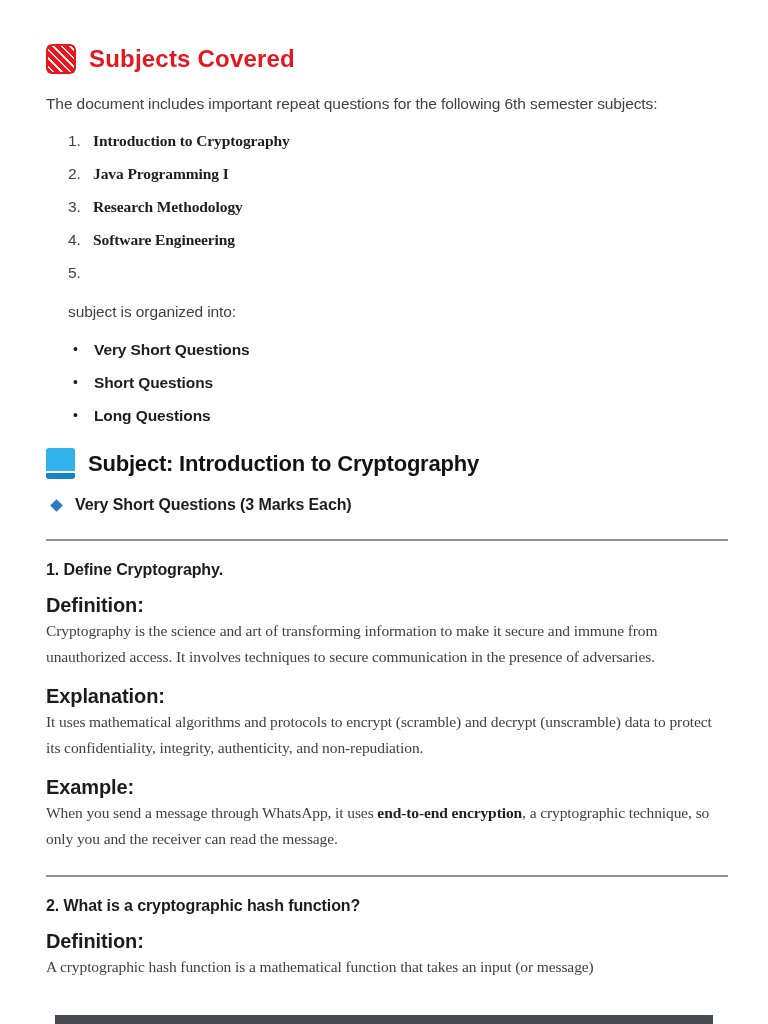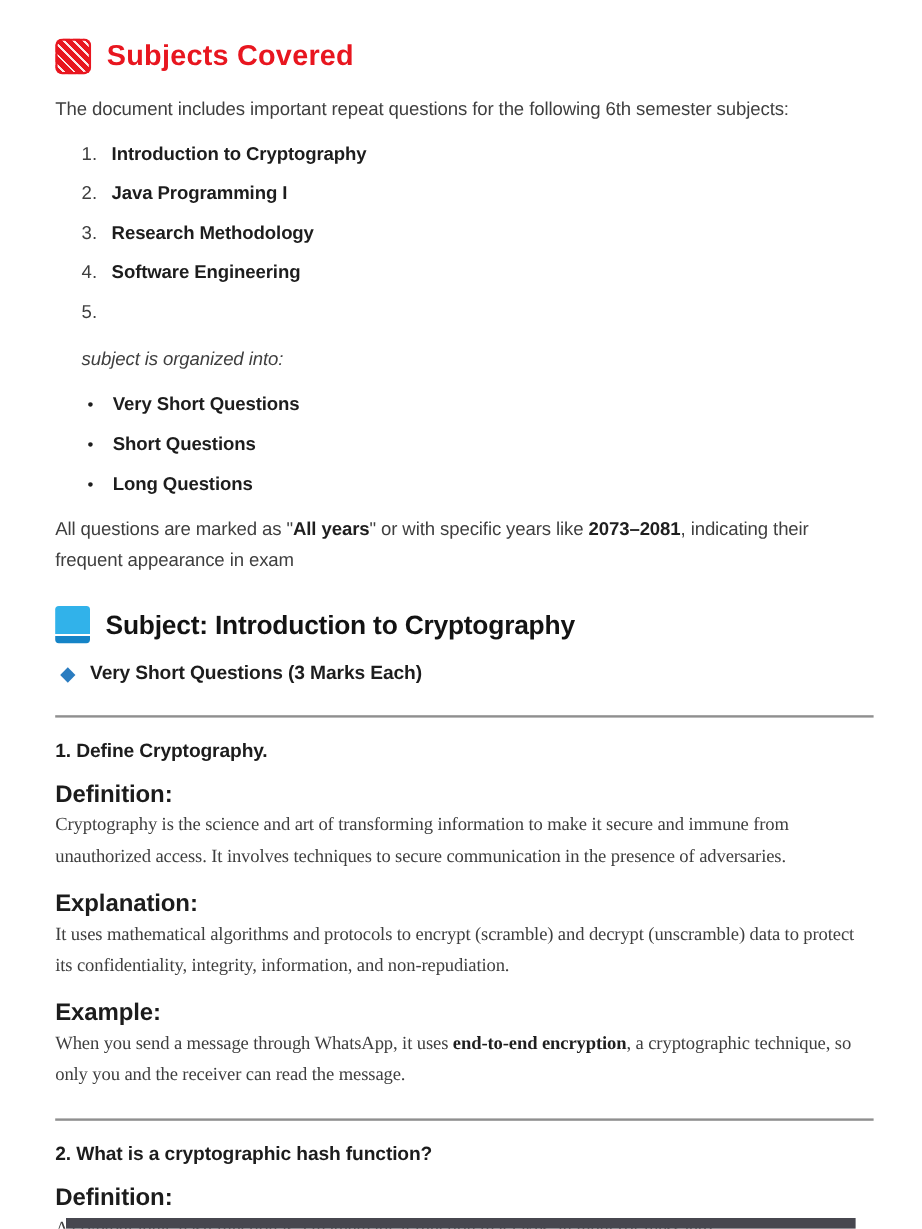--- a/index.html
+++ b/index.html
@@ -7,44 +7,44 @@
   body {
     background: #ffffff;
     font-family: "Liberation Sans", sans-serif;
     color: #3f3f3f;
     position: relative;
     overflow: hidden;
   }
   .content { padding: 0 40px 0 46px; }
 
   
-  .doc-header { display: flex; align-items: center; gap: 13px; padding-top: 32px; }
+  .doc-header { display: flex; align-items: center; gap: 13px; padding-top: 44px; }
   .hatch-icon {
     width: 30px; height: 30px; border-radius: 6px;
     background: #e8161f;
     background-image: repeating-linear-gradient(45deg,
       rgba(255,255,255,0.9) 0px, rgba(255,255,255,0.9) 1.6px,
       rgba(232,22,31,0) 1.6px, rgba(232,22,31,0) 6px);
     box-shadow: inset 0 0 0 2px #e8161f;
     flex: 0 0 auto;
   }
   .doc-title { font-size: 24px; font-weight: 700; color: #e8161f; letter-spacing: 0.2px; }
 
   
   p.body-text { font-size: 15.5px; line-height: 26px; letter-spacing: -0.1px; }
   .intro { margin-top: 17px; }
   b, .bold { color: #1f1f1f; font-weight: 700; }
 
   
   .num-list { margin-top: 2px; }
   .num-item { display: flex; margin: 15px 0 0 22px; font-size: 15.5px; line-height: 18px; }
   .num-item .num { width: 25px; flex: 0 0 auto; color: #3f3f3f; }
-  .num-item .label { font-weight: 700; color: #1d1d1d; letter-spacing: -0.1px; }
+  .num-item .label { font-weight: 700; color: #1d1d1d; letter-spacing: -0.1px; font-family: Liberation Serif, serif; }
 
-  .organized { margin: 17px 0 12px 22px; font-style: italic; }
+  .organized { margin: 17px 0 12px 22px; }
 
   
   .bullet-list { margin-top: 4px; }
   .bullet-item { display: flex; margin: 16px 0 0 27px; font-size: 15.5px; line-height: 17px; }
   .bullet-item .dot { width: 21px; flex: 0 0 auto; color: #1d1d1d; font-size: 14px; }
   .bullet-item .label { font-weight: 700; color: #1d1d1d; letter-spacing: -0.1px; }
 
   .note { margin-top: 17px; max-width: 660px; }
 
   
@@ -125,42 +125,41 @@
     <div class="bullet-item">
       <span class="dot">•</span>
       <span class="label">Short Questions</span>
     </div>
     <div class="bullet-item">
       <span class="dot">•</span>
       <span class="label">Long Questions</span>
     </div>
   </div>
 
-  <p class="body-text note"><span>All questions are marked as "</span><b>All years</b><span>" or with specific years like </span><b>2073–2081</b><span>, indicating their frequent appearance in exam</span></p>
 
   <div class="subject-header">
     <span class="book-icon"></span>
     <span class="subject-title">Subject: Introduction to Cryptography</span>
   </div>
 
   <div class="diamond-line">
     <span class="diamond-icon"></span>
     <span class="diamond-label">Very Short Questions (3 Marks Each)</span>
   </div>
 
   <hr class="hr">
 
   <div>
     <div class="q-title">1. Define Cryptography.</div>
 
     <div class="block-label">Definition:</div>
     <p class="body-text block-text">Cryptography is the science and art of transforming information to make it secure and immune from unauthorized access. It involves techniques to secure communication in the presence of adversaries.</p>
 
     <div class="block-label">Explanation:</div>
-    <p class="body-text block-text">It uses mathematical algorithms and protocols to encrypt (scramble) and decrypt (unscramble) data to protect its confidentiality, integrity, information, and non-repudiation.</p>
+    <p class="body-text block-text">It uses mathematical algorithms and protocols to encrypt (scramble) and decrypt (unscramble) data to protect its confidentiality, integrity, authenticity, and non-repudiation.</p>
 
     <div class="block-label">Example:</div>
     <p class="body-text block-text"><span>When you send a message through WhatsApp, it uses </span><b>end-to-end encryption</b><span>, a cryptographic technique, so only you and the receiver can read the message.</span></p>
   </div>
 
   <hr class="hr hr2">
 
   <div>
     <div class="q-title">2. What is a cryptographic hash function?</div>
 

